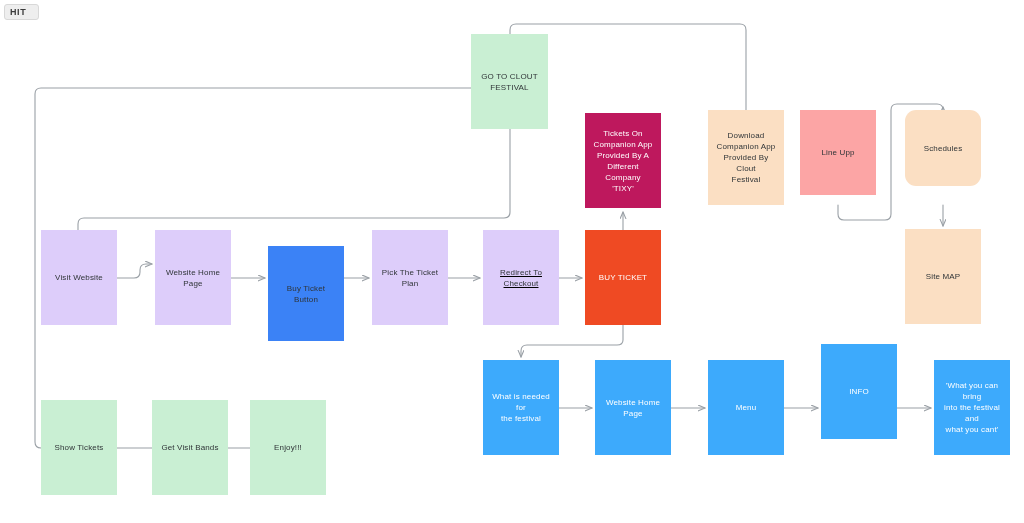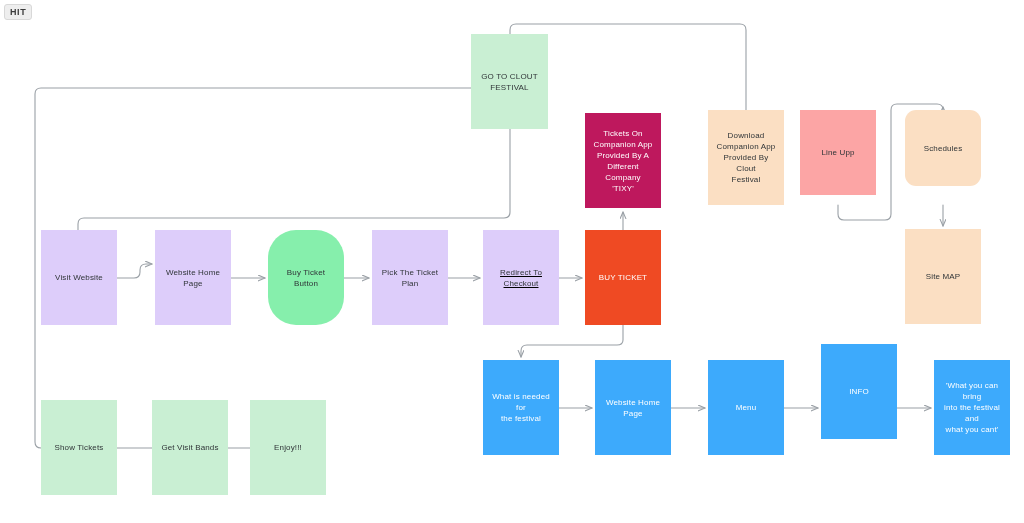--- a/index.html
+++ b/index.html
@@ -26,21 +26,21 @@
     position: absolute;
     left: 4px;
     top: 4px;
     background: #eeeeee;
     border: 1px solid #d8d8d8;
     border-radius: 3px;
     color: #3b3b3b;
     font-size: 9px;
     font-weight: bold;
     letter-spacing: 0.6px;
-    padding: 2px 5px 2px 5px;
+    padding: 2px 12px 2px 5px;
     line-height: 10px;
     font-family: "Liberation Sans", "DejaVu Sans", sans-serif;
     z-index: 50;
   }
   svg#edges {
     position: absolute;
     left: 0; top: 0;
     width: 1024px;
     height: 523px;
     z-index: 1;
@@ -131,21 +131,21 @@
       </div>
       <div class="node" style="left: 905px; top: 229px; width: 76px; height: 95px; background: rgb(251, 223, 195);">
         <span class="node-label dark-text">Site MAP</span>
       </div>
       <div class="node" style="left: 41px; top: 230px; width: 76px; height: 95px; background: rgb(221, 205, 250);">
         <span class="node-label dark-text">Visit Website</span>
       </div>
       <div class="node" style="left: 155px; top: 230px; width: 76px; height: 95px; background: rgb(221, 205, 250);">
         <span class="node-label dark-text">Website Home Page</span>
       </div>
-      <div class="node" style="left: 268px; top: 230px; width: 76px; height: 95px; background: #86efac; border-radius: 28px;">
+      <div class="node" style="left: 268px; top: 246px; width: 76px; height: 95px; background: #3b82f6;">
         <span class="node-label dark-text">Buy Ticket Button</span>
       </div>
       <div class="node" style="left: 372px; top: 230px; width: 76px; height: 95px; background: rgb(221, 205, 250);">
         <span class="node-label dark-text">Pick The Ticket Plan</span>
       </div>
       <div class="node" style="left: 483px; top: 230px; width: 76px; height: 95px; background: rgb(221, 205, 250); text-decoration: underline;">
         <span class="node-label dark-text">Redirect To
 Checkout</span>
       </div>
       <div class="node" style="left: 585px; top: 230px; width: 76px; height: 95px; background: rgb(239, 74, 35);">

